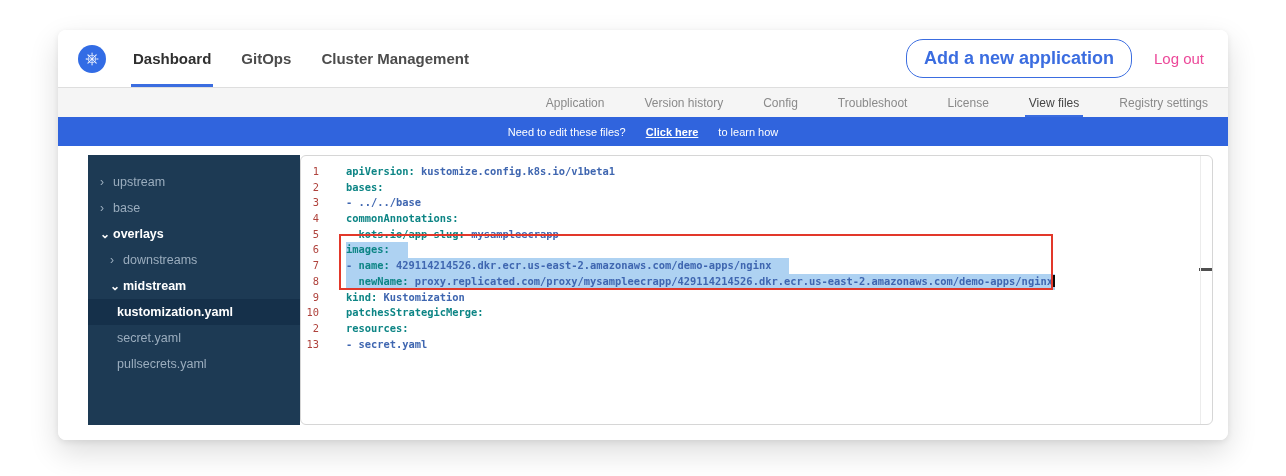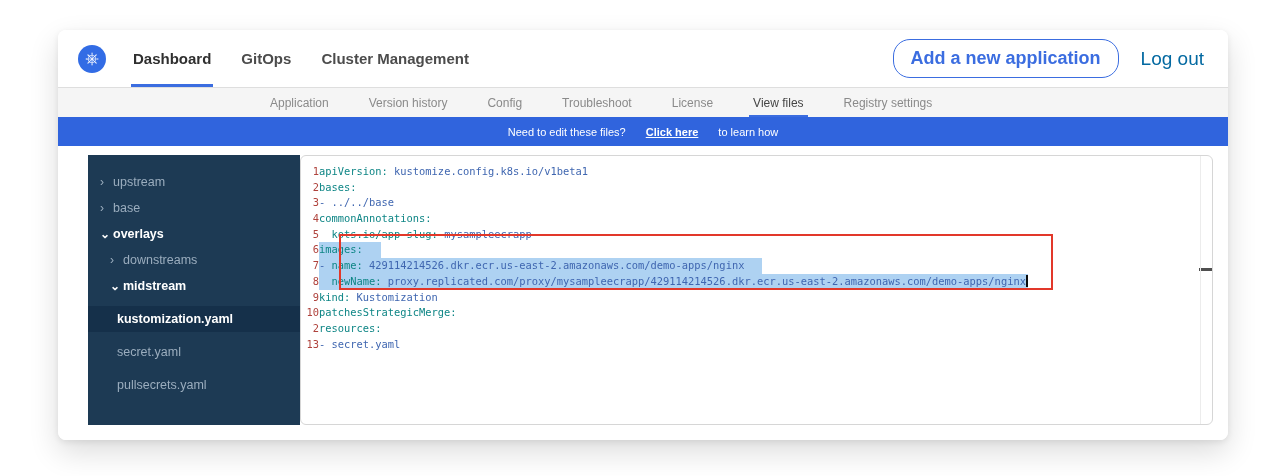--- a/index.html
+++ b/index.html
@@ -27,51 +27,51 @@
   .main-nav{display:flex; height:100%; margin-left:12px;}
   .main-tab{padding:0 15px; display:flex; align-items:center; font-size:15px;
     font-weight:600; color:#4c4c4c; position:relative; cursor:pointer;}
   .main-tab.active{color:#2f2f2f;}
   .main-tab.active::after{content:''; position:absolute; left:13px; right:13px;
     bottom:0; height:3px; background:var(--accent-blue);}
   .topbar-right{margin-left:auto; display:flex; align-items:center; gap:22px;}
   .pill-btn{border:1px solid var(--accent-blue); color:var(--accent-blue);
     background:#fff; border-radius:17px; padding:8px 17px; font-size:18px;
     font-weight:700; font-family:"Liberation Sans",sans-serif; cursor:pointer; white-space:nowrap;}
-  .logout{font-size:19px; color:#0369a1; font-weight:500; cursor:pointer;}
+  .logout{font-size:15px; color:#ec4899; font-weight:500; cursor:pointer;}
   
   .subnav{height:29px; flex:0 0 29px; background:#f5f5f5; display:flex;
-    align-items:stretch; padding-left:192px;}
+    align-items:stretch; padding-left:192px;justify-content:flex-end;}
   .sub-tab{padding:0 20px; display:flex; align-items:center; font-size:12px;
     color:#8a8a8a; position:relative; cursor:pointer; white-space:nowrap;}
   .sub-tab.active{color:#454545;}
   .sub-tab.active::after{content:''; position:absolute; left:16px; right:16px;
     bottom:0; height:2px; background:var(--accent-blue);}
   
   .banner{height:29px; flex:0 0 29px; background:var(--banner-blue); color:#fff;
     font-size:11px; display:flex; align-items:center; justify-content:center; gap:20px;}
   .banner a{color:#fff; font-weight:700; text-decoration:underline; cursor:pointer;}
   
   .content{flex:1; display:flex; padding:9px 15px 15px 30px; background:#fff; min-height:0;}
   .filetree{width:212px; flex:0 0 212px; background:var(--sidebar-navy);
     padding-top:14px; color:var(--tree-muted); font-size:12.5px; overflow:hidden;}
   .tree-item{height:26px; display:flex; align-items:center; cursor:pointer; white-space:nowrap;}
-  .tree-item.lvl0{padding-left:12px;} .tree-item.lvl1{padding-left:22px;} .tree-item.lvl2{padding-left:29px;margin-top:7px;}
+  .tree-item.lvl0{padding-left:12px;} .tree-item.lvl1{padding-left:22px;} .tree-item.lvl2{padding-left:29px;}
   .tree-item .caret{width:13px; flex:0 0 13px; font-size:12px; line-height:12px;}
   .tree-item.bold{color:#fff; font-weight:700;}
   .tree-item.selected{background:var(--tree-selected-navy); color:#fff; font-weight:700;}
   
   .editor{flex:1; border:1px solid #d6d6d6; border-radius:6px; background:#fff;
     position:relative; padding-top:8px; overflow:hidden;}
   .editor::after{content:''; position:absolute; right:11px; top:0; bottom:0;
     width:1px; background:#ececec;}
   .code-line{display:flex; white-space:pre; font-family:"DejaVu Sans Mono", monospace;
     font-size:10.4px; line-height:15.7px; height:15.7px;}
   .gutter{flex:0 0 18px; text-align:right; color:var(--line-number-red);}
-  .line-text{}
+  .line-text{margin-left:27px;font-weight:bold;}
   .line-text.selected{background:var(--selection-blue);}
   .line-text.selected.eol{padding-right:18px;}
   .seg.key{color:var(--key-teal);} .seg.val{color:var(--value-blue);} .seg.plain{color:#333;}
   .cursor{display:inline-block; width:2px; height:12px; background:#0a0a0a;
     vertical-align:-2px;}
   .annotation-box{position:absolute; left:38px; top:78px; width:714px; height:56px;
     border:2.5px solid var(--annotation-red); pointer-events:none;}
   .scroll-dash{position:absolute; right:0; top:112px; width:13px; height:3px; background:#4f4f4f;}
 </style>
 </head>

